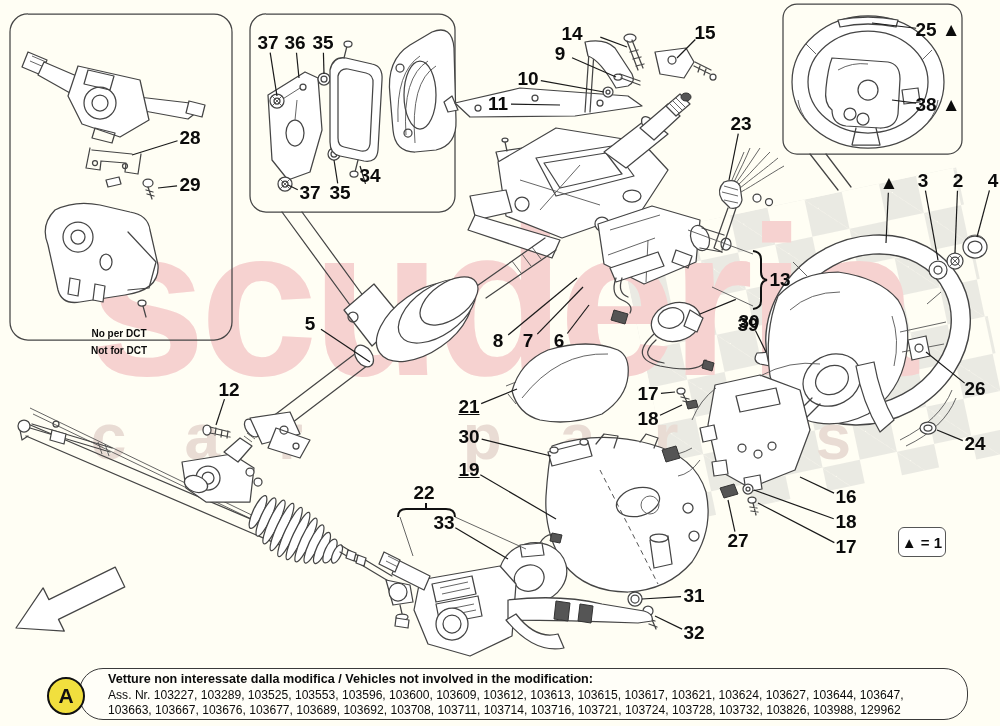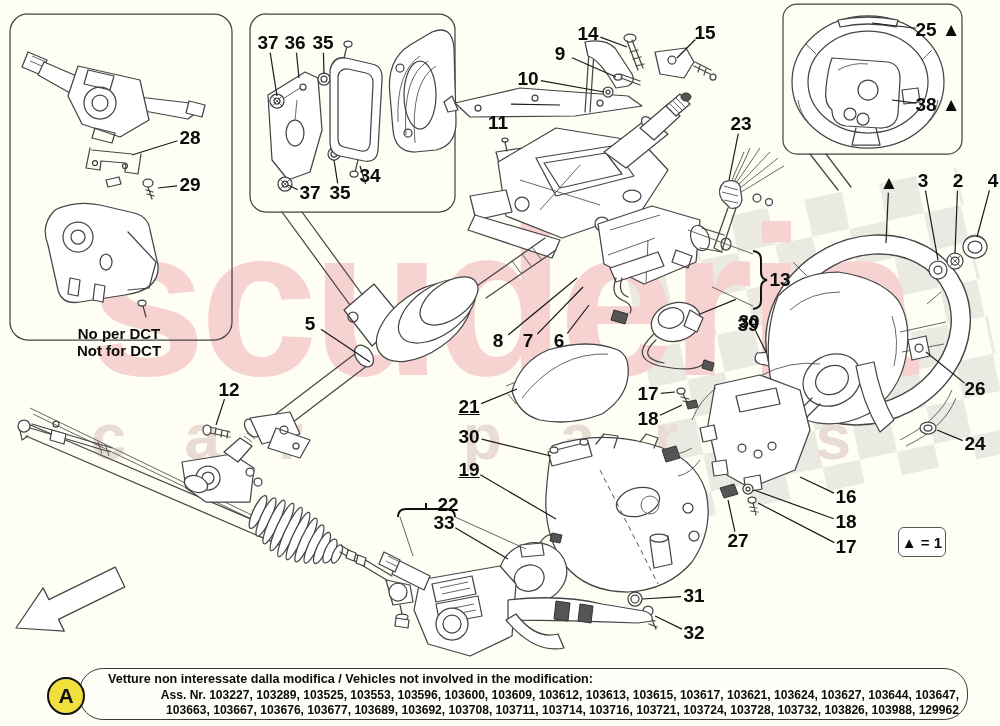--- a/index.html
+++ b/index.html
@@ -22,29 +22,29 @@
   #leaders{z-index:3;}
   .st{fill:none;stroke:#454545;stroke-width:1.25;stroke-linecap:round;stroke-linejoin:round;}
   .w{fill:#ffffff;stroke:#454545;stroke-width:1.25;stroke-linecap:round;stroke-linejoin:round;}
   .dk{fill:#555;stroke:#333;stroke-width:1;}
   .thin{fill:none;stroke:#555;stroke-width:.9;}
   .dash{fill:none;stroke:#555;stroke-width:1;stroke-dasharray:5 4;}
   #callouts{position:absolute;left:0;top:0;width:1000px;height:726px;z-index:4;}
   .callout{position:absolute;transform:translate(-50%,-50%);font-weight:bold;font-size:19px;
     color:#0b0b0b;white-space:nowrap;}
   #dct-note{position:absolute;left:50px;top:325px;width:138px;text-align:center;z-index:4;
-    font-weight:bold;font-size:15px;line-height:17px;color:#0b0b0b;}
+    font-weight:bold;font-size:10px;line-height:17px;color:#0b0b0b;}
   #legend-box{position:absolute;left:898px;top:527px;width:46px;height:28px;z-index:4;
     border:1.6px solid #555;border-radius:6px;background:#fff;display:flex;align-items:center;
     justify-content:center;font-weight:bold;font-size:15px;color:#0b0b0b;}
   #footnote{position:absolute;left:79px;top:668px;width:889px;height:52px;z-index:4;
     border:1.6px solid #3a3a3a;border-radius:24px;background:#fffef8;box-sizing:border-box;
     padding:3px 8px 16px 28px;}
   #footnote .l1{font-weight:bold;font-size:12.6px;line-height:15.5px;color:#0b0b0b;white-space:nowrap;}
-  #footnote .l2,#footnote .l3{font-weight:bold;font-size:12.1px;line-height:15.5px;color:#0b0b0b;white-space:nowrap;text-align:right;}
+  #footnote .l2,#footnote .l3{font-weight:normal;font-size:12.1px;line-height:15.5px;color:#0b0b0b;white-space:nowrap;}
   #badge-a{position:absolute;left:47px;top:677px;width:34px;height:34px;border-radius:50%;
     border:2.2px solid #111;background:#f1df3e;z-index:5;display:flex;align-items:center;
     justify-content:center;font-weight:bold;font-size:21px;color:#111;}
 </style>
 </head>
 <body>
 
 <div id="stage">
 
   <div id="checkers"></div>
@@ -431,44 +431,44 @@
       <div class="callout" style="left: 190px; top: 138px;">28</div>
       <div class="callout" style="left: 190px; top: 185px;">29</div>
       <div class="callout" style="left: 268px; top: 43px;">37</div>
       <div class="callout" style="left: 295px; top: 43px;">36</div>
       <div class="callout" style="left: 323px; top: 43px;">35</div>
       <div class="callout" style="left: 310px; top: 193px;">37</div>
       <div class="callout" style="left: 340px; top: 193px;">35</div>
       <div class="callout" style="left: 370px; top: 176px; text-align: right;">34</div>
       <div class="callout" style="left: 938px; top: 30px;">25 ▲</div>
       <div class="callout" style="left: 938px; top: 105px;">38 ▲</div>
-      <div class="callout" style="left: 588px; top: 34px;">14</div>
+      <div class="callout" style="left: 572px; top: 34px;">14</div>
       <div class="callout" style="left: 705px; top: 33px;">15</div>
       <div class="callout" style="left: 560px; top: 54px;">9</div>
       <div class="callout" style="left: 528px; top: 79px;">10</div>
-      <div class="callout" style="left: 498px; top: 104px; margin-top: 19px;">11</div>
+      <div class="callout" style="left: 498px; top: 104px;">11</div>
       <div class="callout" style="left: 741px; top: 124px;">23</div>
       <div class="callout" style="left: 889px; top: 183px;">▲</div>
       <div class="callout" style="left: 923px; top: 181px;">3</div>
       <div class="callout" style="left: 958px; top: 181px;">2</div>
       <div class="callout" style="left: 993px; top: 181px;">4</div>
       <div class="callout" style="left: 780px; top: 280px;">13</div>
       <div class="callout" style="left: 748px; top: 296px; margin-top: 29px;">39</div>
       <div class="callout" style="left: 749px; top: 322px;">30</div>
       <div class="callout" style="left: 975px; top: 389px;">26</div>
       <div class="callout" style="left: 975px; top: 444px;">24</div>
       <div class="callout" style="left: 310px; top: 324px;">5</div>
       <div class="callout" style="left: 498px; top: 341px;">8</div>
       <div class="callout" style="left: 528px; top: 341px;">7</div>
       <div class="callout" style="left: 559px; top: 341px;">6</div>
       <div class="callout" style="left: 229px; top: 390px;">12</div>
       <div class="callout" style="left: 469px; top: 407px; text-decoration: underline;">21</div>
       <div class="callout" style="left: 469px; top: 437px;">30</div>
       <div class="callout" style="left: 469px; top: 470px; text-decoration: underline;">19</div>
-      <div class="callout" style="left: 448px; top: 493px; margin-top: 12px;">22</div>
+      <div class="callout" style="left: 424px; top: 493px;">22</div>
       <div class="callout" style="left: 444px; top: 523px;">33</div>
       <div class="callout" style="left: 648px; top: 394px;">17</div>
       <div class="callout" style="left: 648px; top: 419px;">18</div>
       <div class="callout" style="left: 846px; top: 497px;">16</div>
       <div class="callout" style="left: 846px; top: 522px;">18</div>
       <div class="callout" style="left: 846px; top: 547px;">17</div>
       <div class="callout" style="left: 738px; top: 541px;">27</div>
       <div class="callout" style="left: 694px; top: 596px;">31</div>
       <div class="callout" style="left: 694px; top: 633px;">32</div>
     </div>

